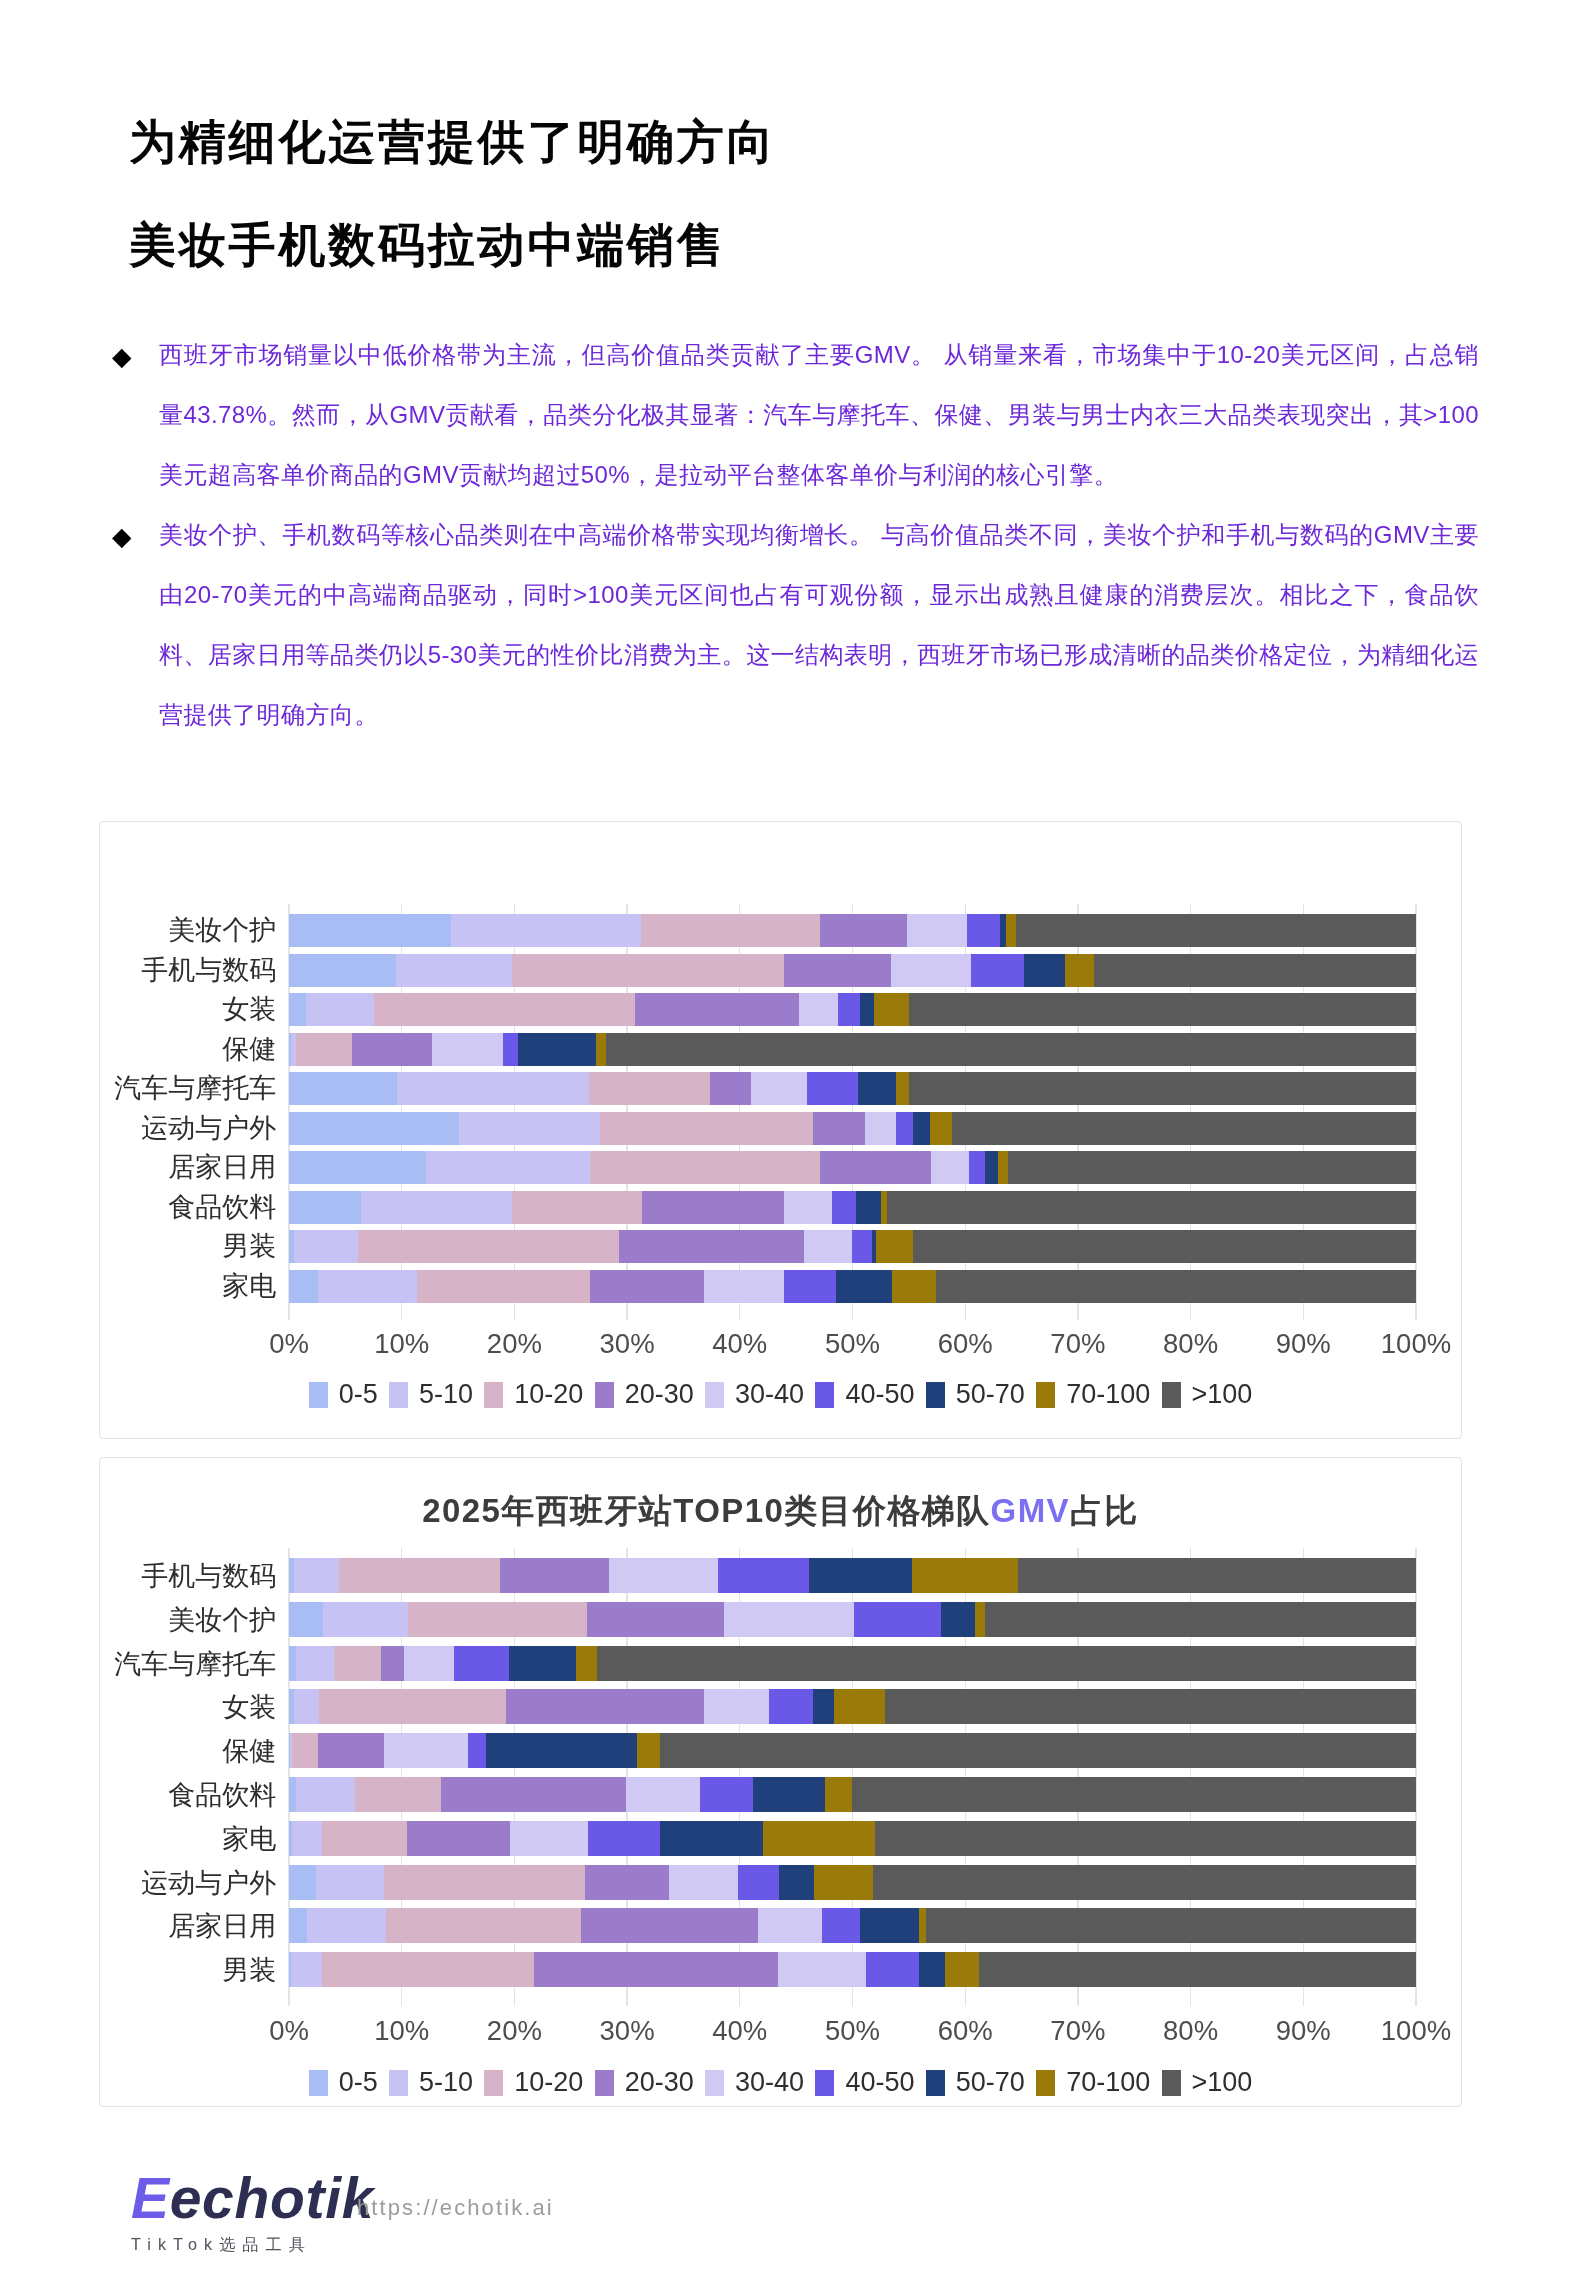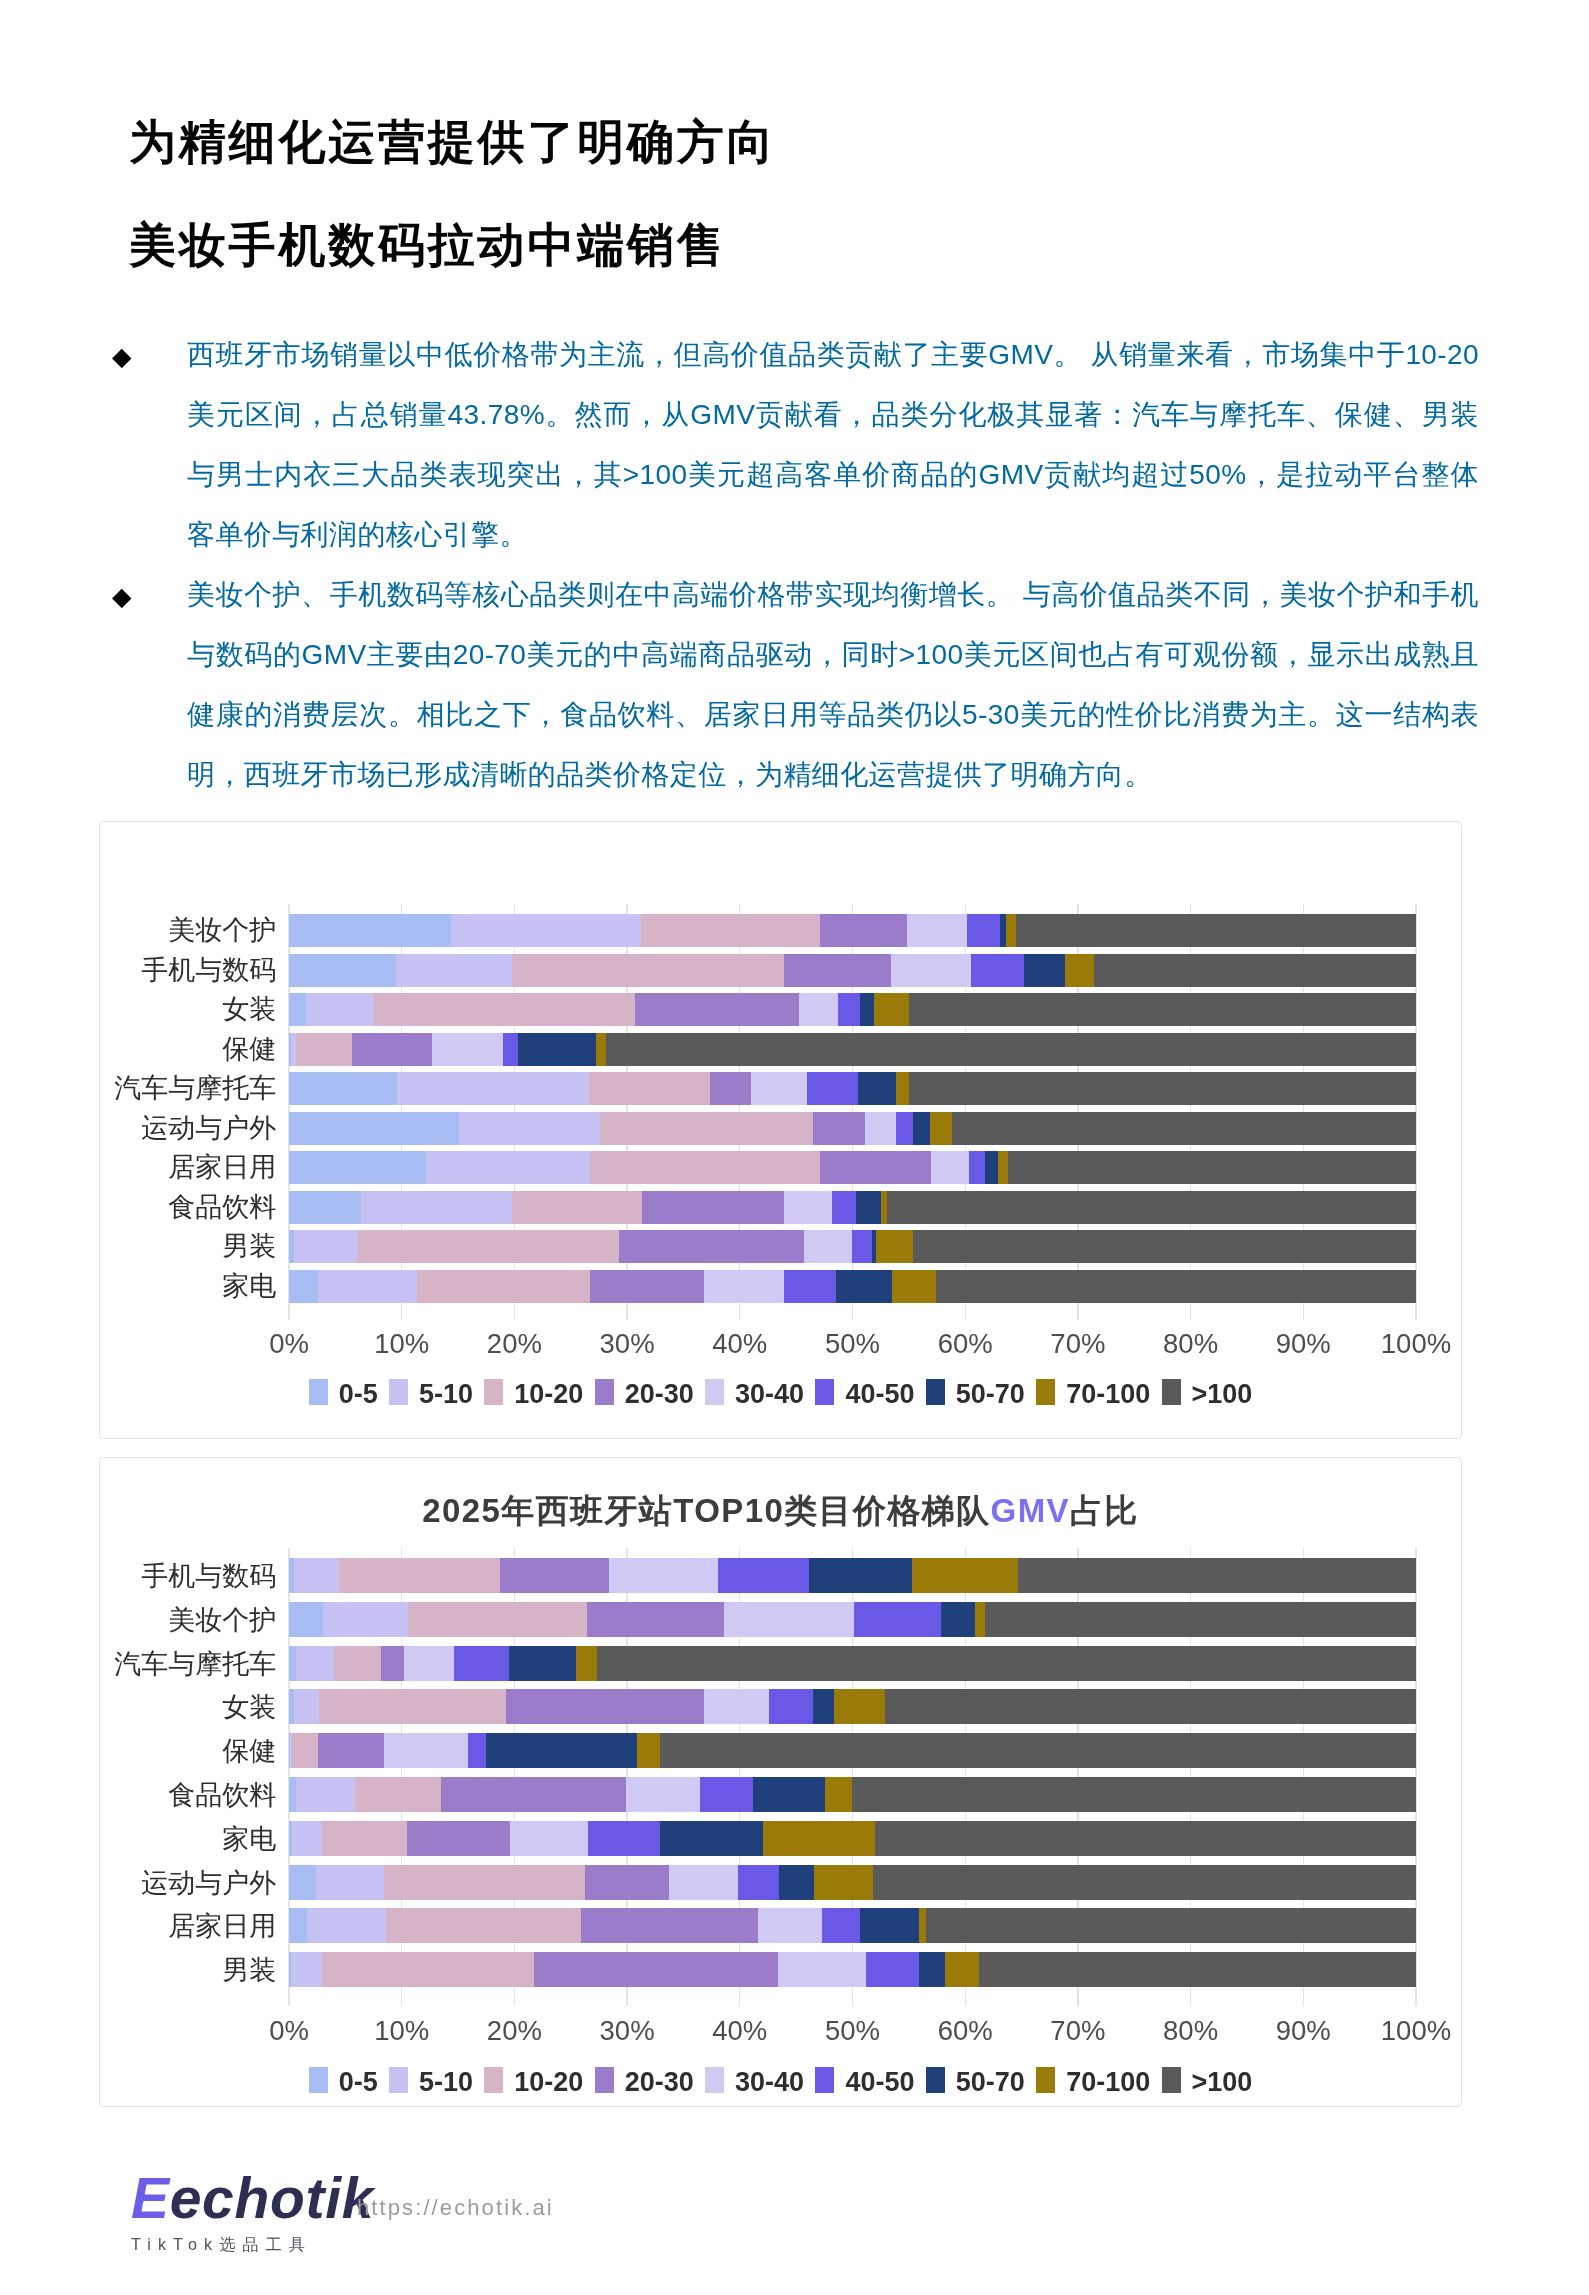--- a/index.html
+++ b/index.html
@@ -11,22 +11,22 @@
   }
   .page-title { position:absolute; left:129px; top:90px; }
   .page-title .line {
     font-size:47px; font-weight:800; color:#050505;
     letter-spacing:2.8px; line-height:103px; white-space:nowrap;
   }
   .bullets { position:absolute; left:112px; top:325px; width:1367px; }
   .bullet { display:flex; align-items:flex-start; }
   .bullet-marker { flex:none; width:47px; font-size:25.4px; color:#000; padding-top:15.5px; }
   .bullet-text {
-    flex:1; font-size:28px; color:#0369a1; line-height:60px;
-    text-align:justify; letter-spacing:0.4px;margin-left:28px;
+    flex:1; font-size:24px; color:#6d28d9; line-height:60px;
+    text-align:justify; letter-spacing:0.4px;
   }
   .card {
     position:absolute; left:99px; width:1363px; background:#fff;
     border:1.4px solid #e3e3e3; border-radius:4.2px; box-sizing:border-box;
   }
   #card1 { top:821px; height:618px; }
   #card2 { top:1457px; height:650px; }
   .chart-title {
     position:absolute; left:0; right:0; top:31px; text-align:center;
     font-size:33px; font-weight:700; color:#3c3c3c; letter-spacing:1.4px;
@@ -49,21 +49,21 @@
   .x-tick {
     position:absolute; transform:translateX(-50%); white-space:nowrap;
     font-size:27.5px; color:#4d4d4d;
   }
   .legend {
     position:absolute; left:0; right:0; display:flex; justify-content:center;
     align-items:center; gap:11.3px;
   }
   #card1 .legend { top:557px; }
   #card2 .legend { top:609px; }
-  .legend-item { display:flex; align-items:flex-start; gap:11px;font-weight:bold; }
+  .legend-item { display:flex; align-items:center; gap:11px; }
   .legend-swatch { width:19px; height:26px; }
   .legend-label { font-size:27px; color:#2e2e2e; white-space:nowrap; }
   .footer { position:absolute; left:131px; top:2170px; }
   .logo-text {
     font-size:57px; font-weight:700; font-style:italic;
     color:#2e2e52; letter-spacing:0.7px; line-height:1;
   }
   .logo-text .e { color:#6c5ce7; }
   .logo-tagline { margin-top:7px; font-size:16.2px; letter-spacing:7px; color:#51515e; }
   .footer-url {

